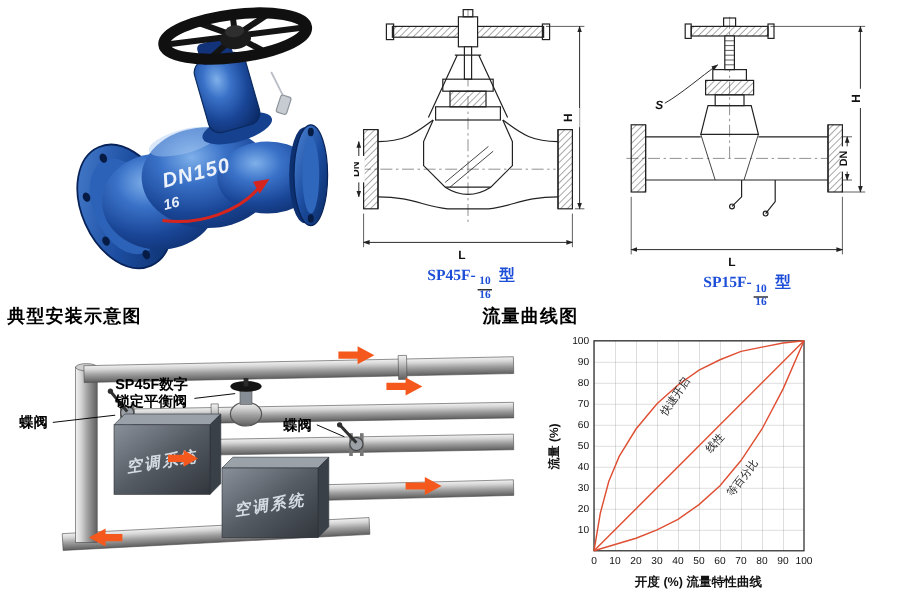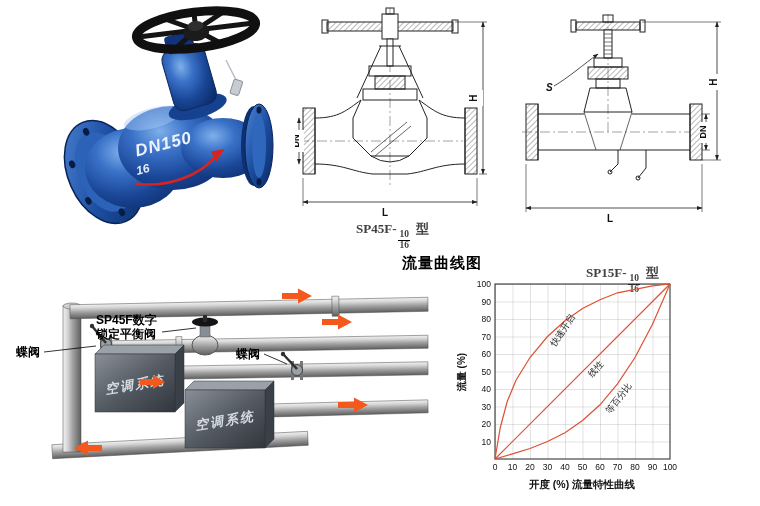--- a/index.html
+++ b/index.html
@@ -1,20 +1,20 @@
 <!DOCTYPE html>
 <html><head>
 <meta charset="utf-8">
 <style>
   html,body{margin:0;padding:0;background:#fff;}
   .page{position:relative;width:760px;height:506px;background:#ffffff;overflow:hidden;
         font-family:"Liberation Sans",sans-serif;color:#000;}
   .abs{position:absolute;}
   .heading{position:absolute;font-weight:bold;font-size:15px;letter-spacing:1px;color:#000;}
-  .caption{position:absolute;text-align:center;font-weight:bold;font-size:13px;color:#404040;
+  .caption{position:absolute;text-align:center;font-weight:bold;font-size:13px;color:#1d4ed8;
            font-family:"Liberation Serif",serif;}
   .caption .frac{display:inline-flex;flex-direction:column;align-items:center;
            vertical-align:-0.42em;line-height:1.05;font-size:9.5px;margin:0 2px;}
   .caption .frac .t{border-bottom:1px solid #000;padding:0 1px;}
   .caption .suffix{margin-left:4px;}
   svg text{font-family:"Liberation Sans",sans-serif;}
 </style>
 </head>
 <body>
 
@@ -236,27 +236,28 @@
 
         <g>
           <path d="M6,152 V200 M182,152 V200" stroke-width="0.6"></path>
           <line x1="6" y1="196" x2="182" y2="196" stroke-width="0.8" marker-start="url(#dimB)" marker-end="url(#dimB)"></line>
           <text x="90" y="210" text-anchor="middle" font-size="10" font-weight="bold" fill="#111" stroke="none">L</text>
         </g>
       </g>
     </svg>
   </div>
 
-  <div class="caption" style="left:520px;top:226px;width:205px;margin-top:38px;">
+  <div class="caption" style="left:520px;top:226px;width:205px;">
     <span>SP15F-</span><span class="frac">
         <span class="t">10</span>
         <span class="b">16</span>
       </span><span class="suffix">型</span>
   </div>
 
+  <div class="heading" style="left:6px;top:254px;">典型安装示意图</div>
   <div class="heading" style="left:402px;top:254px;">流量曲线图</div>
 
   <div class="abs" style="left:0;top:272px;width:430px;height:234px;">
     <svg width="430" height="234" viewBox="0 0 430 234">
       <defs>
         <linearGradient id="pipeV" x1="0" y1="0" x2="0" y2="1">
           <stop offset="0%" stop-color="#f2f2f2"></stop>
             <stop offset="25%" stop-color="#d5d5d5"></stop>
           <stop offset="55%" stop-color="#a0a0a0"></stop>
             <stop offset="100%" stop-color="#5f5f5f"></stop>

